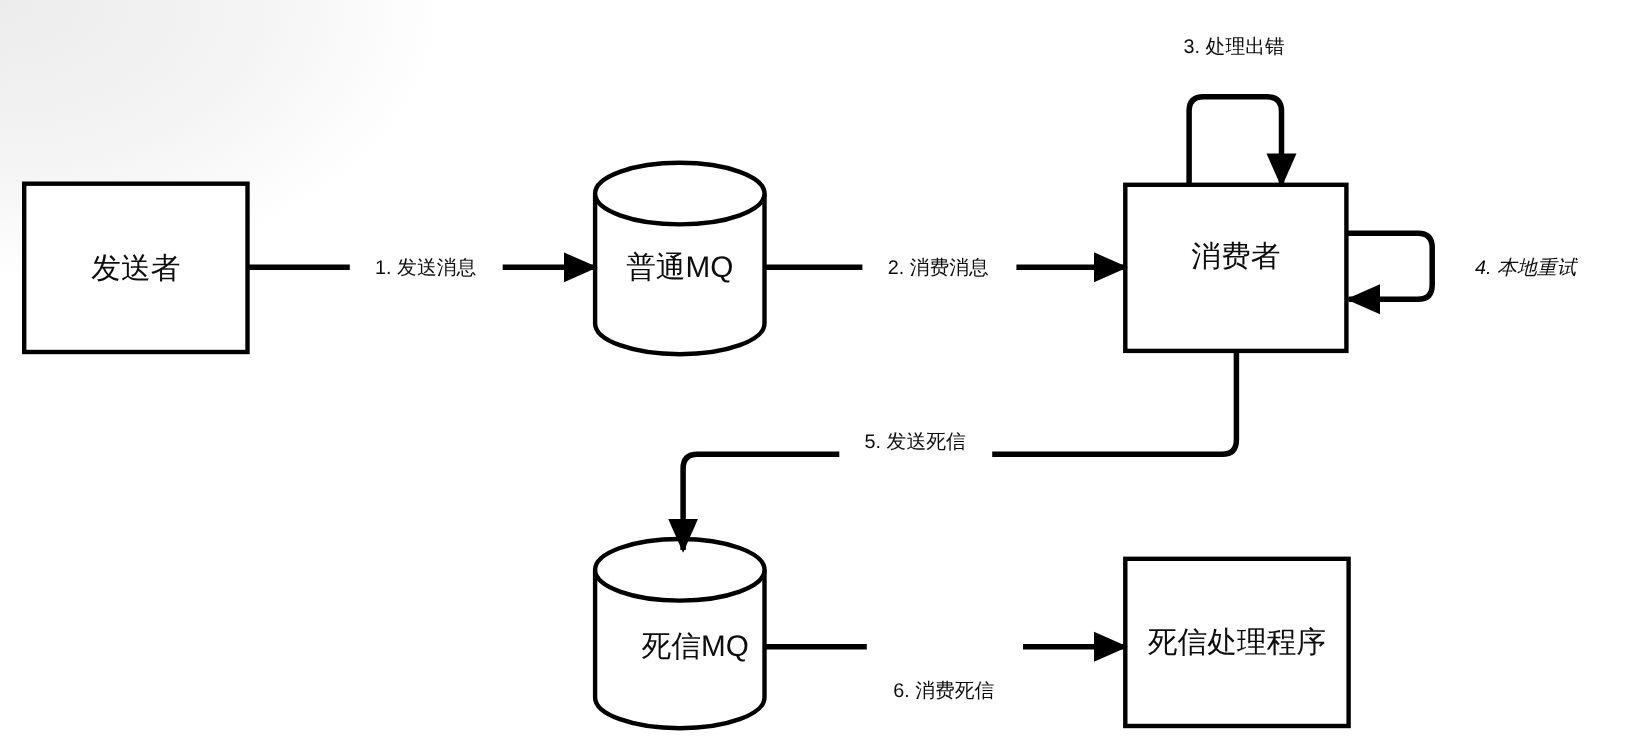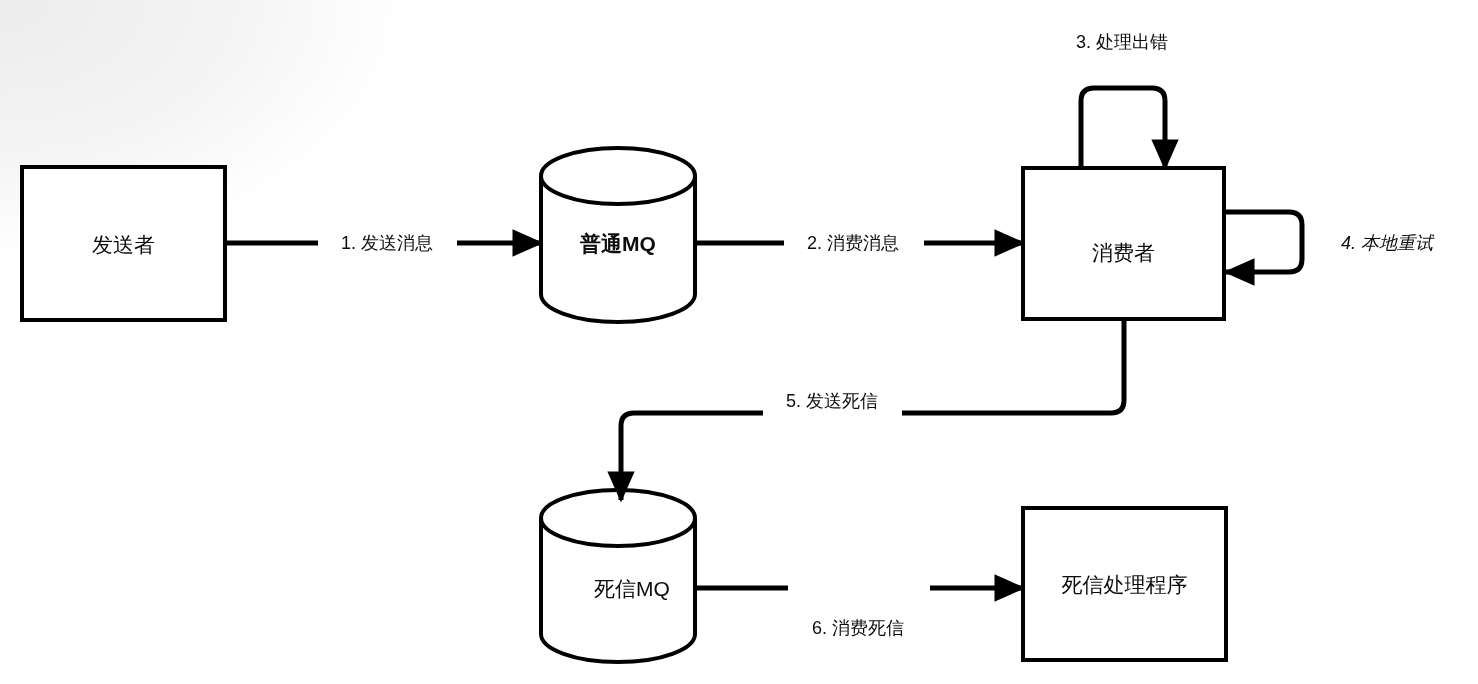--- a/index.html
+++ b/index.html
@@ -19,21 +19,21 @@
   #diagram-svg {
     position: absolute;
     left: 0;
     top: 0;
     width: 1478px;
     height: 684px;
   }
   .node-label {
     position: absolute;
     color: #0d0d0d;
-    font-size: 21px;
+    font-size: 27px;
     line-height: 1;
     white-space: nowrap;
     font-family: "Liberation Sans", "DejaVu Sans", sans-serif;
   }
   .edge-label {
     position: absolute;
     color: #0d0d0d;
     font-size: 18px;
     line-height: 1;
     white-space: nowrap;
@@ -96,23 +96,23 @@
     </g>
 
     <g>
       <line x1="695" y1="588" x2="788" y2="588" stroke="#000000" stroke-width="5"></line>
       <line x1="930" y1="588" x2="1023" y2="588" stroke="#000000" stroke-width="5" marker-end="url(#arrow)"></line>
     </g>
   </svg>
 
   <div class="node-label ctr" style="left:123.5px; top:243.5px;">发送者</div>
 
-  <div class="node-label ctr" style="left:618px; top:243px;font-weight:bold;">普通MQ</div>
+  <div class="node-label ctr" style="left:618px; top:243px;">普通MQ</div>
 
-  <div class="node-label ctr" style="left:1123.5px; top:252px;">消费者</div>
+  <div class="node-label ctr" style="left:1123.5px; top:233px;">消费者</div>
 
   <div class="node-label ctr" style="left:632px; top:588px;">死信MQ</div>
 
   <div class="node-label ctr" style="left:1124.5px; top:584px;">死信处理程序</div>
 
   <div class="edge-label ctr" style="left:387px; top:243px;">1. 发送消息</div>
 
   <div class="edge-label ctr" style="left:853px; top:243px;">2. 消费消息</div>
 
   <div class="edge-label ctr" style="left:1122px; top:42px;">3. 处理出错</div>

